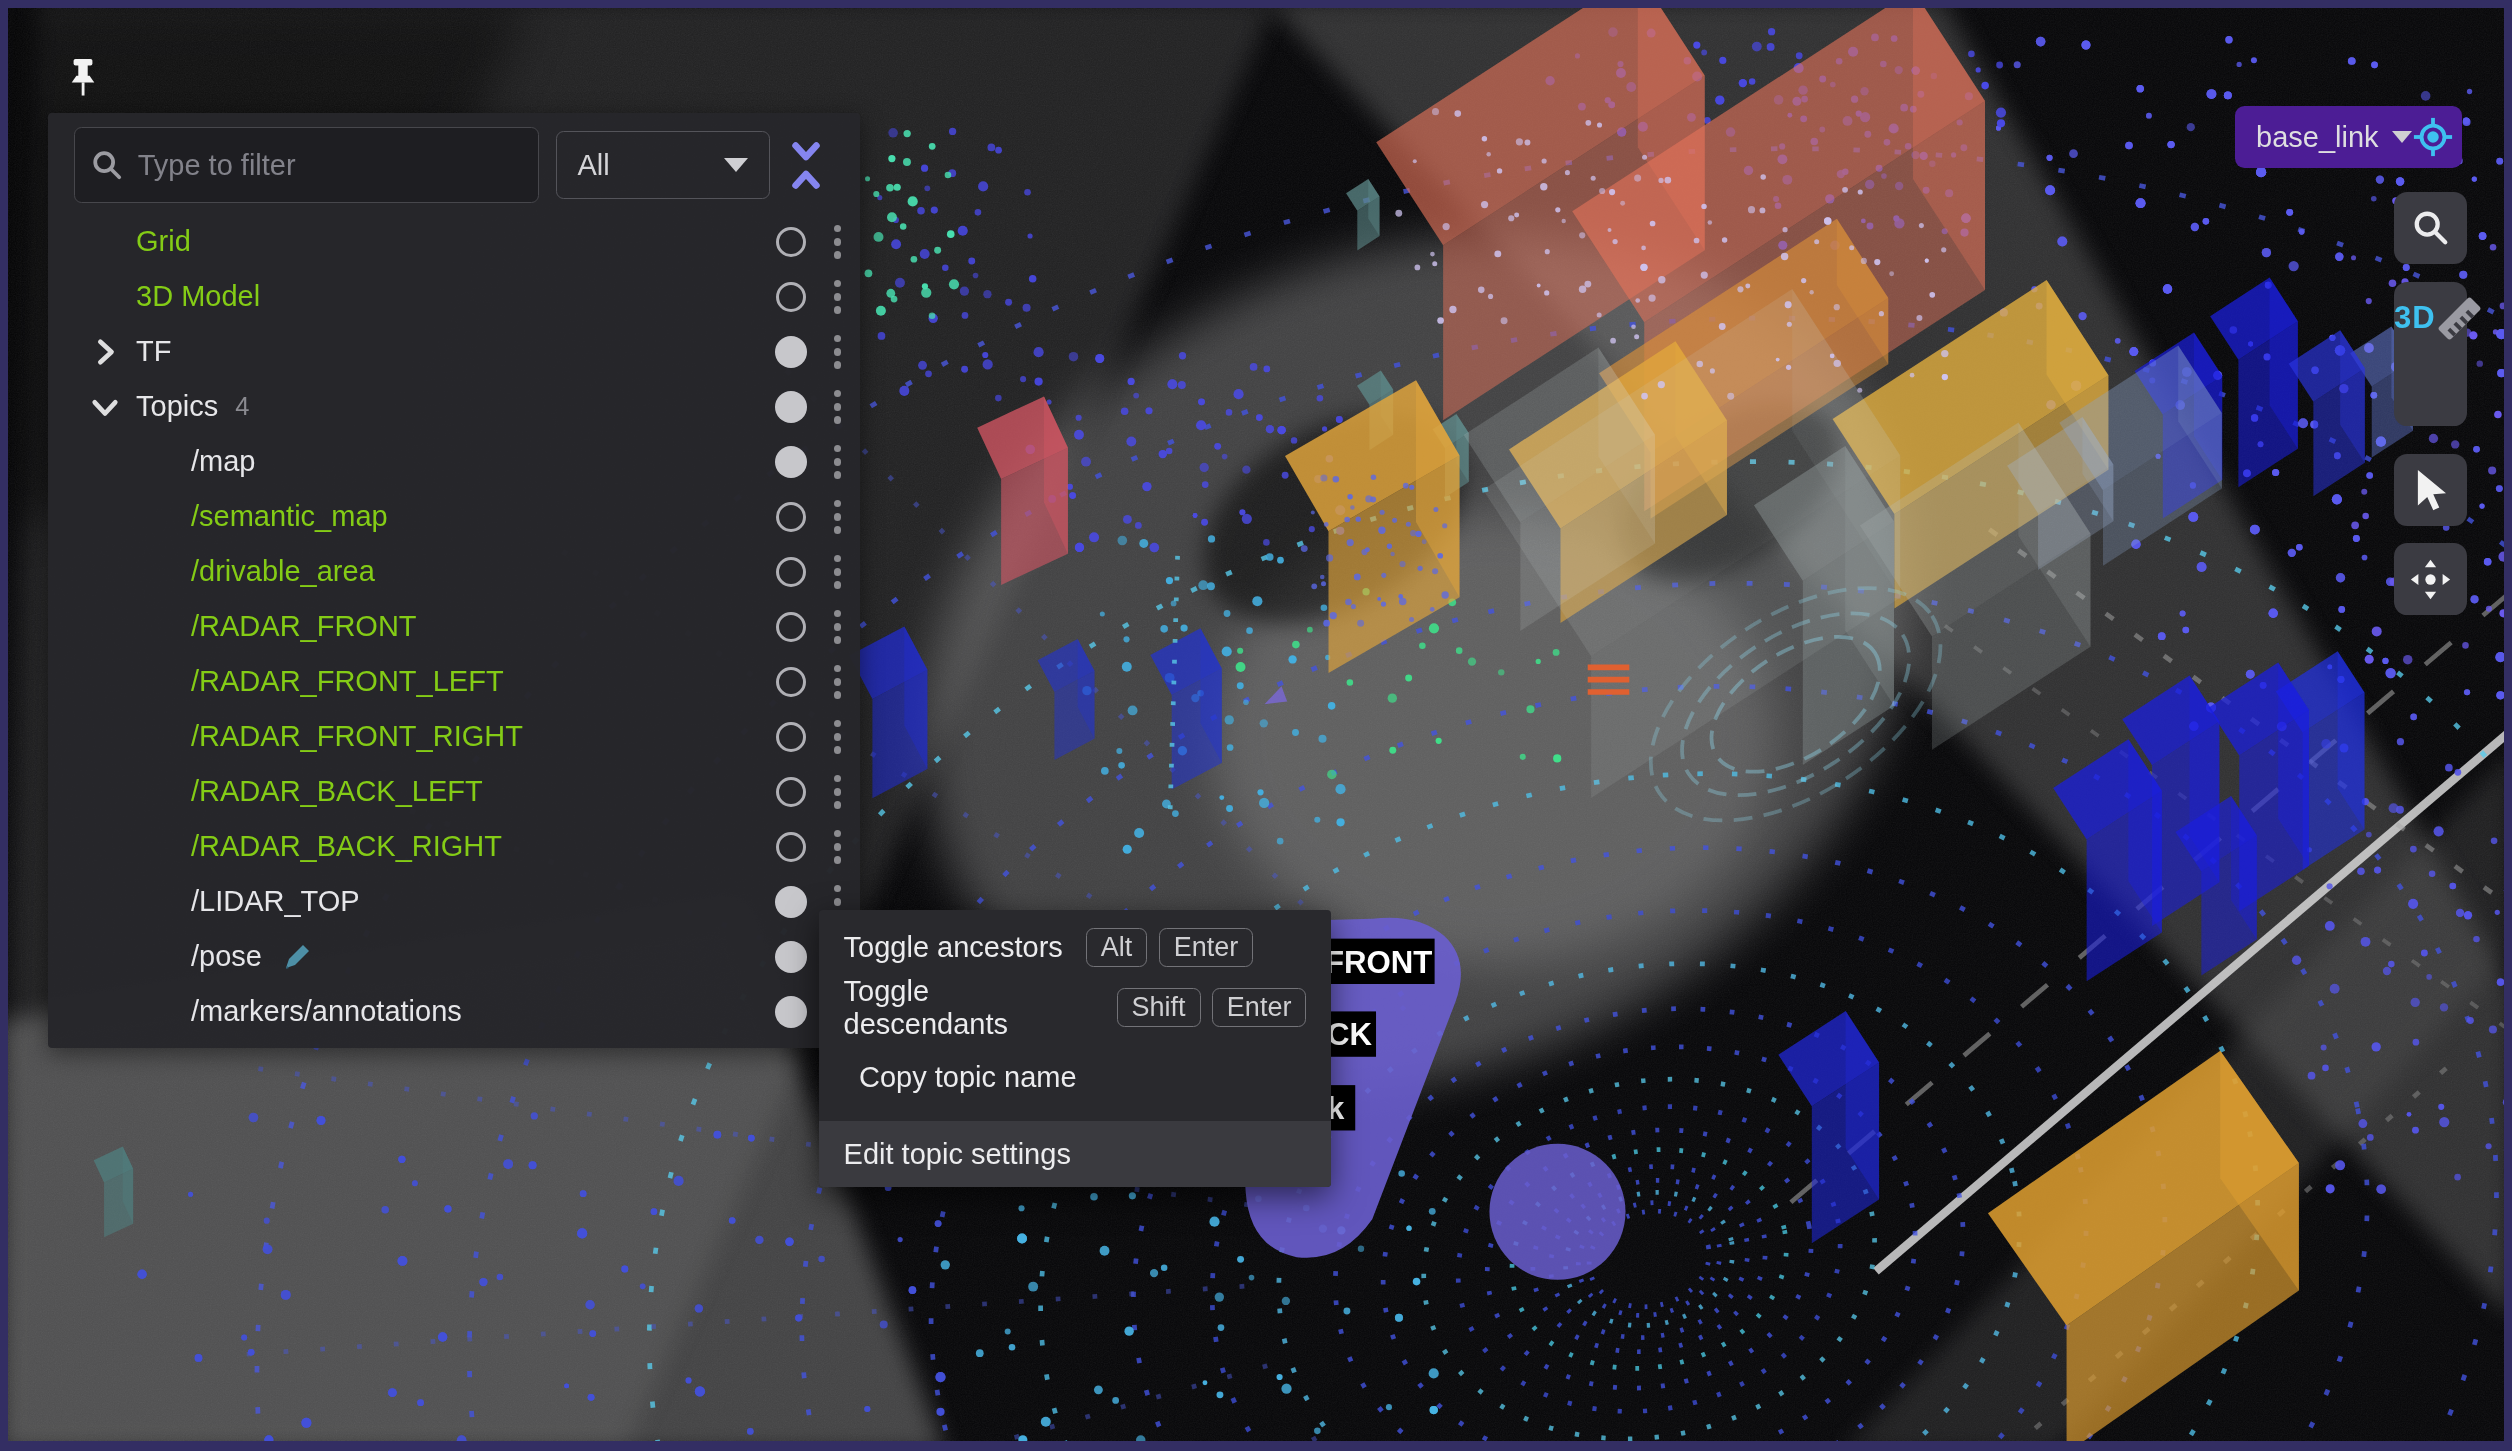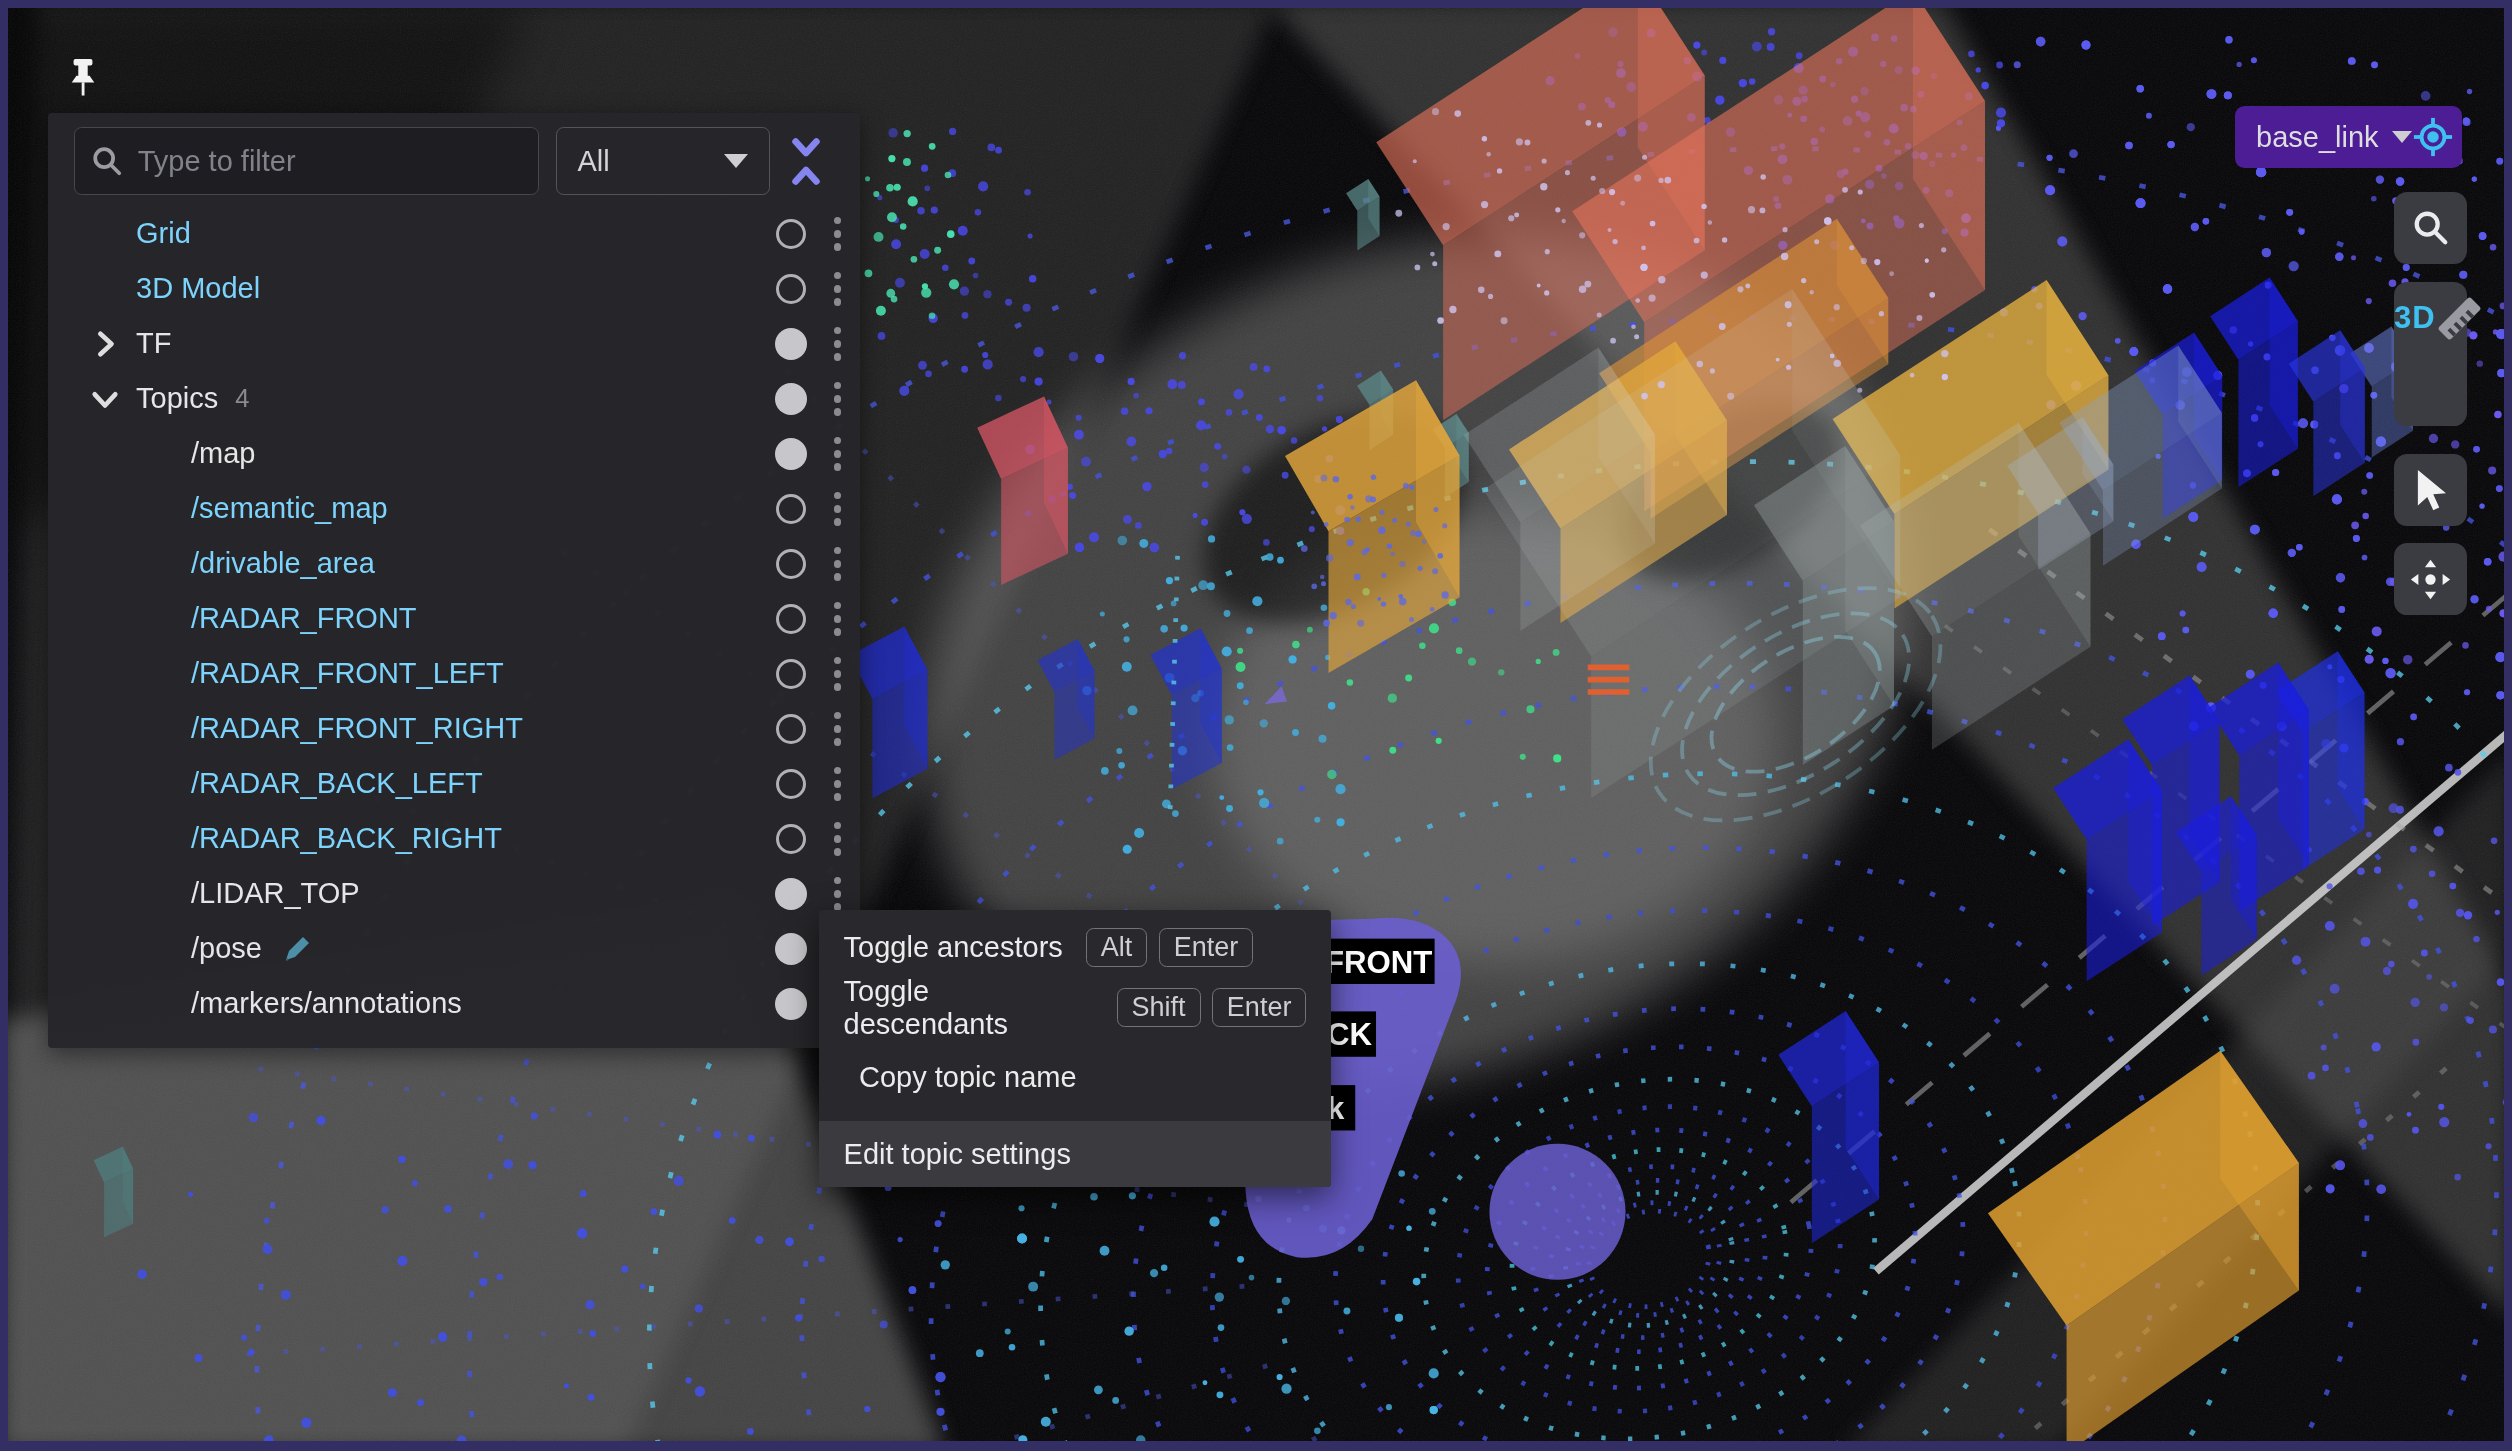--- a/index.html
+++ b/index.html
@@ -13,34 +13,34 @@
   
   #scene{position:absolute;left:0;top:0;width:2512px;height:1452px;z-index:1;}
 
   
   .pin{position:absolute;left:64px;top:57px;z-index:8;width:38px;height:47px;}
 
   
   .sidebar{position:absolute;left:48px;top:113px;width:812px;height:935px;z-index:12;
            background:rgba(39,39,43,.98);border-radius:3.8px;box-shadow:0 5.7px 23px rgba(0,0,0,.45);}
   .filter-row{display:flex;align-items:center;padding:14px 0 0 25.5px;}
-  .search-box{width:465px;height:68px;background:#1e1e22;border:1.9px solid #47474c;border-radius:7.6px;
+  .search-box{width:465px;height:76px;background:#1e1e22;border:1.9px solid #47474c;border-radius:7.6px;
               display:flex;align-items:center;padding:0 16px;box-sizing:border-box;}
   .search-box input{flex:1;background:transparent;border:none;outline:none;color:#d8d8da;
               font-size:29px;font-family:"Liberation Sans",sans-serif;margin-left:13.2px;}
   .search-box input::placeholder{color:#82828a;}
   .filter-select{width:214px;height:68px;margin-left:17px;border:1.9px solid #54545a;border-radius:7.6px;
               display:flex;align-items:center;padding:0 21px;box-sizing:border-box;color:#d4d4d7;font-size:29px;}
   .caret-down{width:0;height:0;border-left:12.3px solid transparent;border-right:12.3px solid transparent;
               border-top:14px solid #cfcfd3;margin-left:auto;}
   .collapse-btn{width:62px;height:68px;display:flex;align-items:center;justify-content:center;margin-left:5.7px;cursor:pointer;}
 
   .tree{margin-top:11.3px;}
   .row{height:55px;display:flex;align-items:center;padding:0 15px 0 43px;font-size:29px;color:#e6e6e9;}
-  .row.dim{color:#7dd3fc;}
+  .row.dim{color:#84cc16;}
   .chev{width:45px;display:flex;align-items:center;justify-content:flex-start;flex:none;}
   .indent{width:55px;flex:none;}
   .count{color:#8a8a90;font-size:25.5px;margin-left:17px;}
   .pencil{margin-left:19px;display:flex;align-items:center;}
   .vis{margin-left:auto;margin-right:23px;flex:none;width:32px;height:32px;display:flex;align-items:center;justify-content:center;cursor:pointer;}
   .vis .on{width:32px;height:32px;border-radius:50%;background:#c7c7cb;}
   .vis .off{width:24.6px;height:24.6px;border-radius:50%;border:3.8px solid #b0b0b5;}
   .kebab{display:flex;flex-direction:column;gap:5.7px;flex:none;cursor:pointer;padding:3.8px;}
   .kebab i{width:7.6px;height:7.6px;border-radius:50%;background:#8c8c90;display:block;}
 

